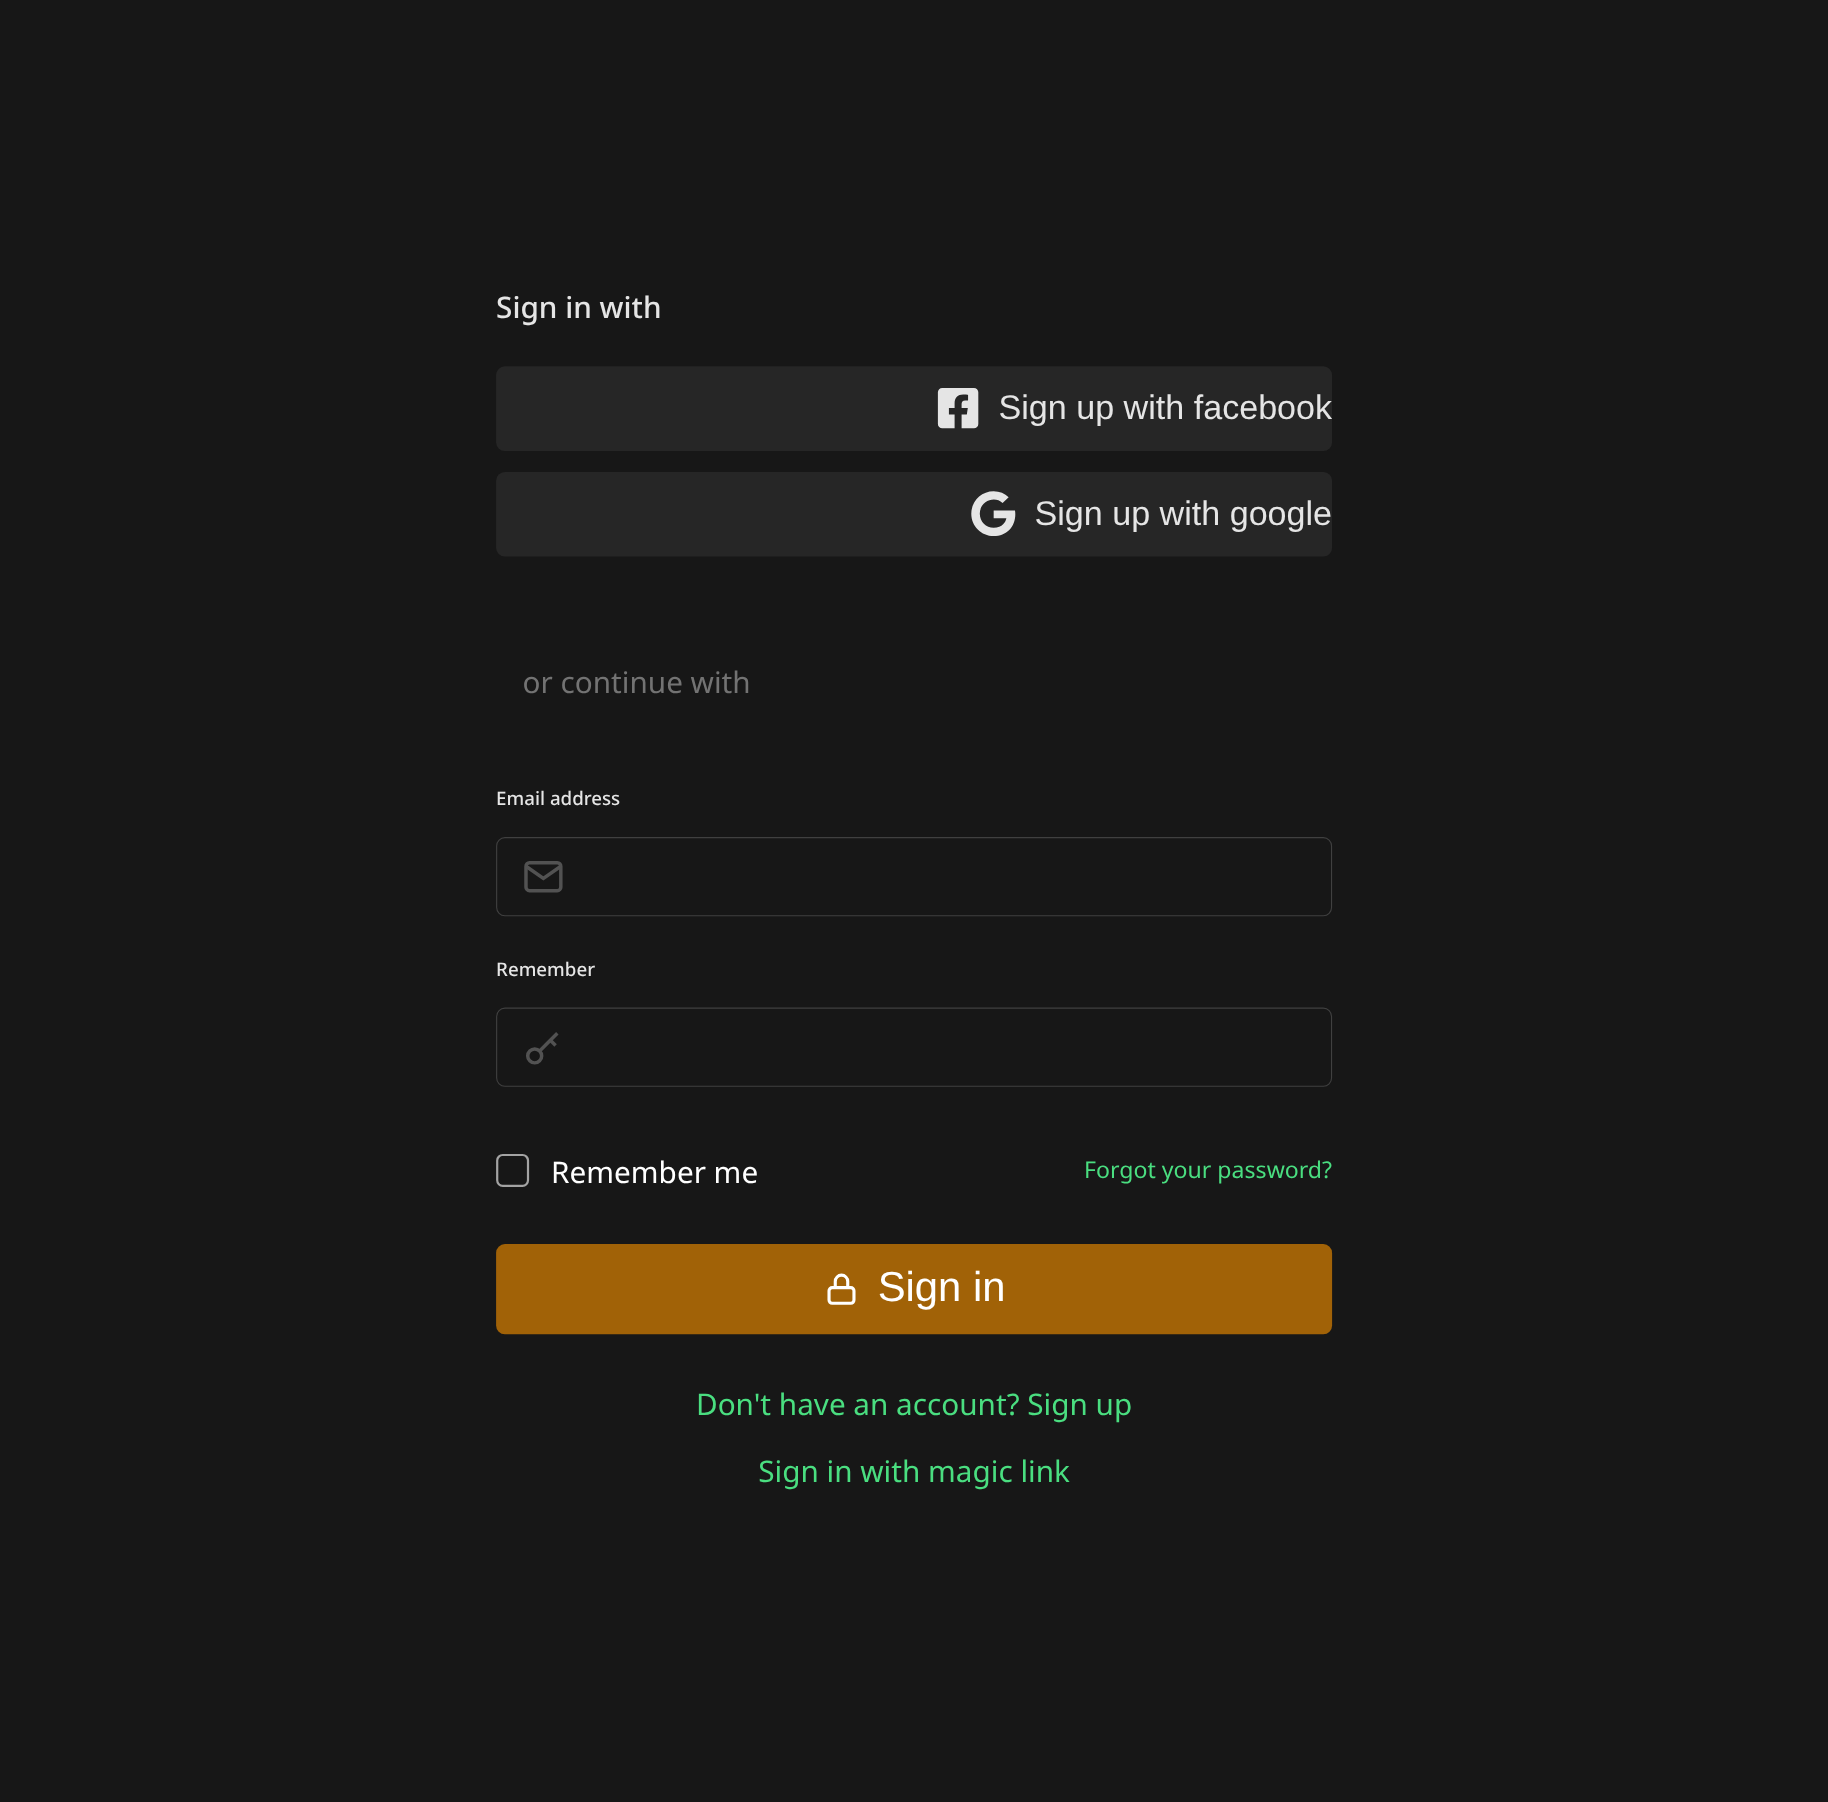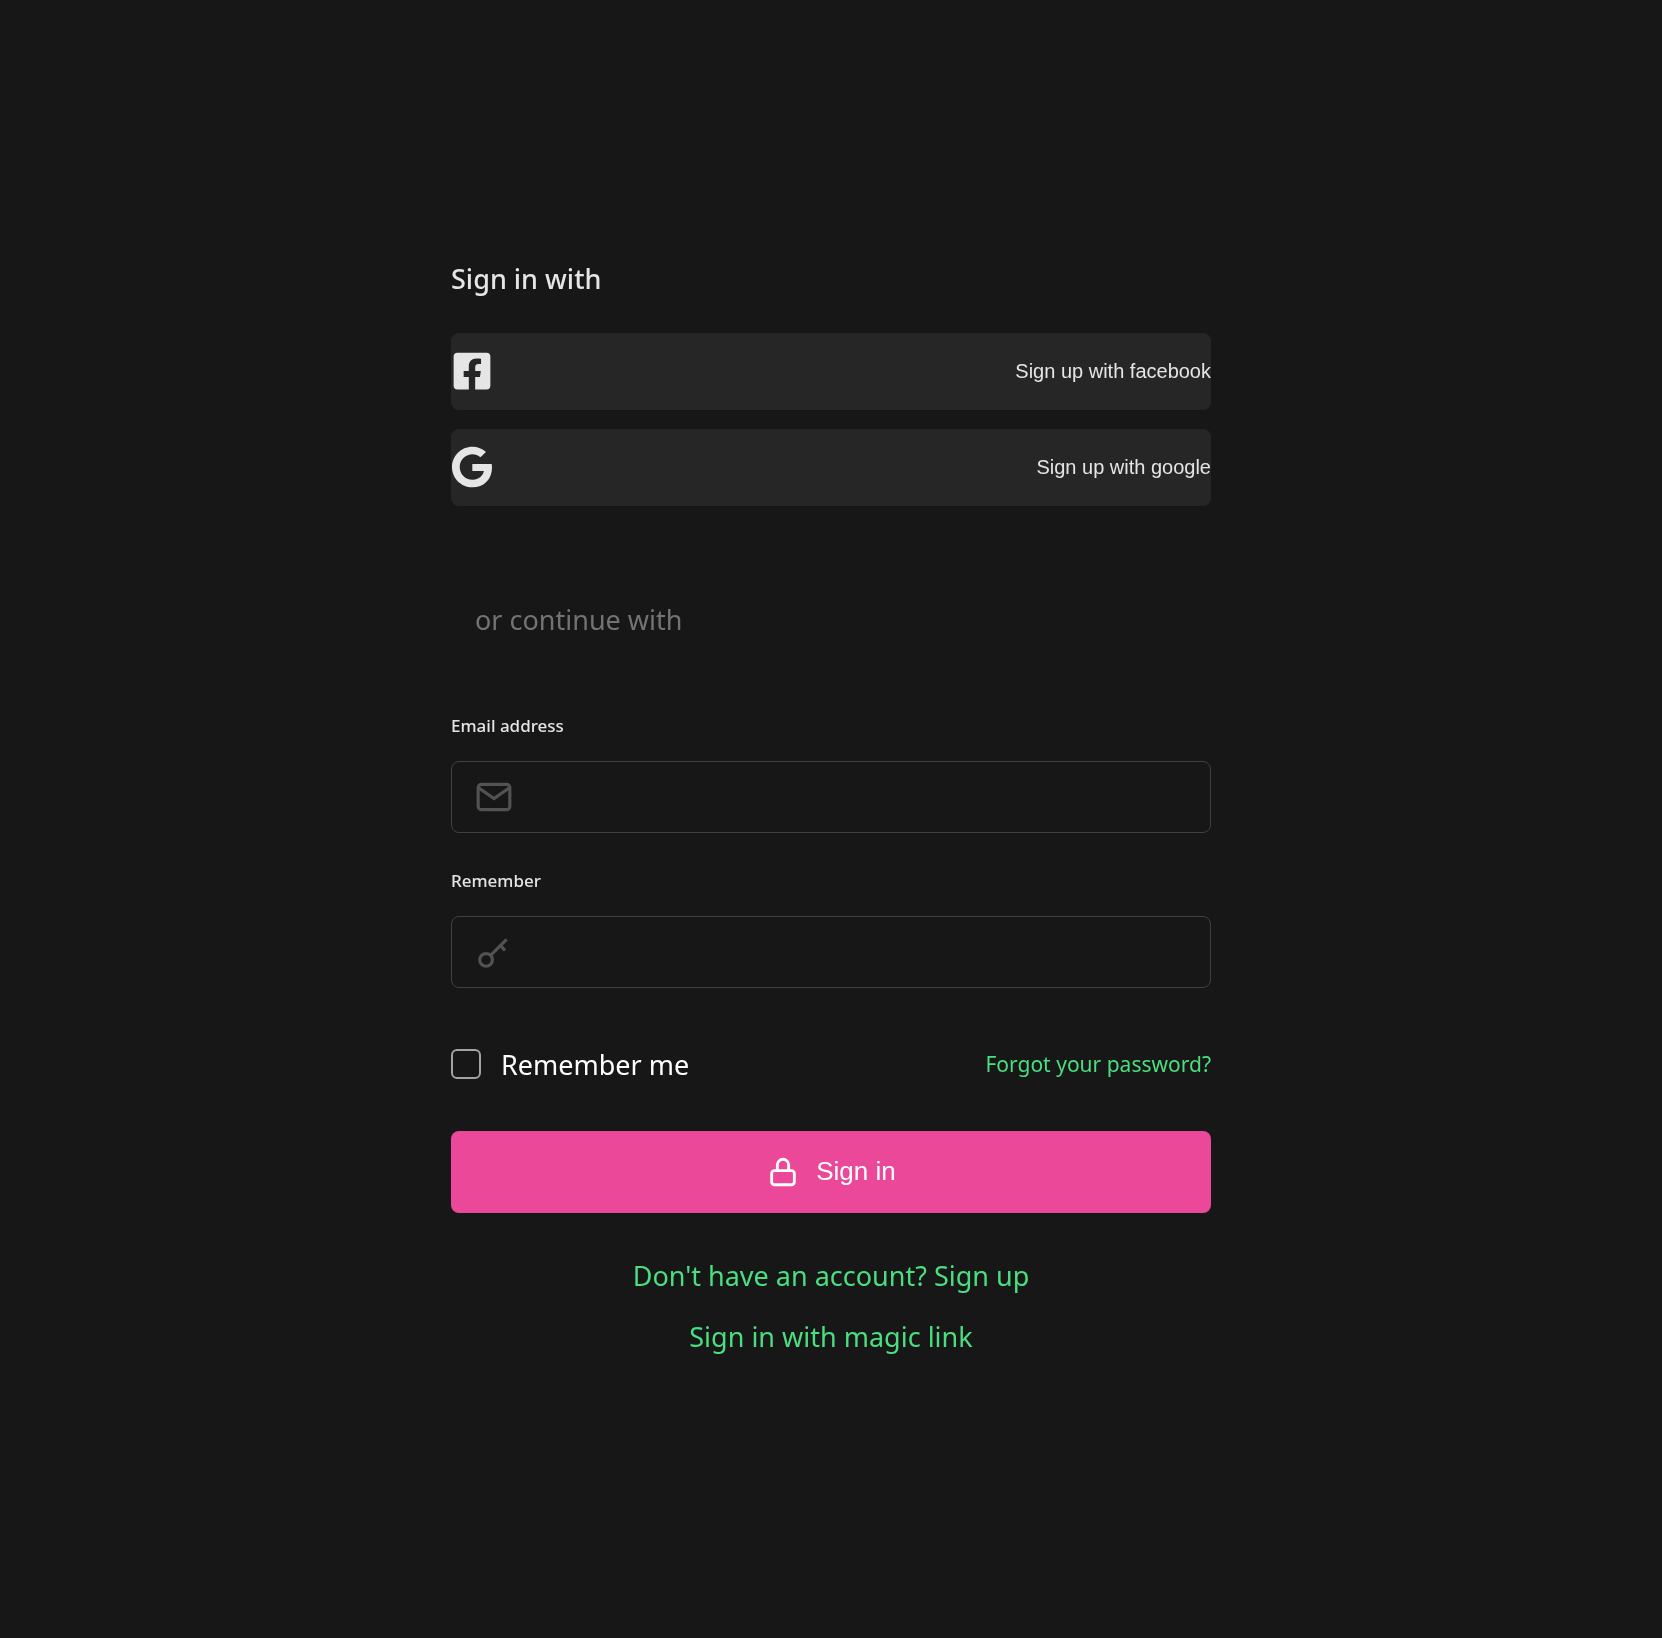--- a/index.html
+++ b/index.html
@@ -33,24 +33,24 @@
     }
 
     .social-btn {
       width: 100%;
       background-color: #262626;
       border: none;
       border-radius: 8px;
       height: 77px;
       display: flex;
       align-items: center;
-      justify-content: space-between;
+      justify-content: flex-end;
       gap: 16px;
       color: #e5e5e5;
-      font-size: 20px;
+      font-size: 31px;
       font-weight: 500;
       cursor: pointer;
       margin-bottom: 19px;
     }
 
     .social-btn:last-of-type {
       margin-bottom: 0;
     }
 
     .fb-icon,
@@ -151,29 +151,29 @@
     .forgot-link {
       color: #4ade80;
       font-size: 21px;
       text-decoration: none;
       cursor: pointer;
     }
 
     .signin-btn {
       width: 100%;
       height: 82px;
-      background-color: #ec4899;
+      background-color: #a16207;
       border: none;
       border-radius: 8px;
       display: flex;
       align-items: center;
       justify-content: center;
       gap: 16px;
       color: #ffffff;
-      font-size: 26px;
+      font-size: 38px;
       font-weight: 500;
       cursor: pointer;
       margin-bottom: 44px;
     }
 
     .lock-icon {
       width: 34px;
       height: 34px;
       stroke: #ffffff;
       fill: none;

